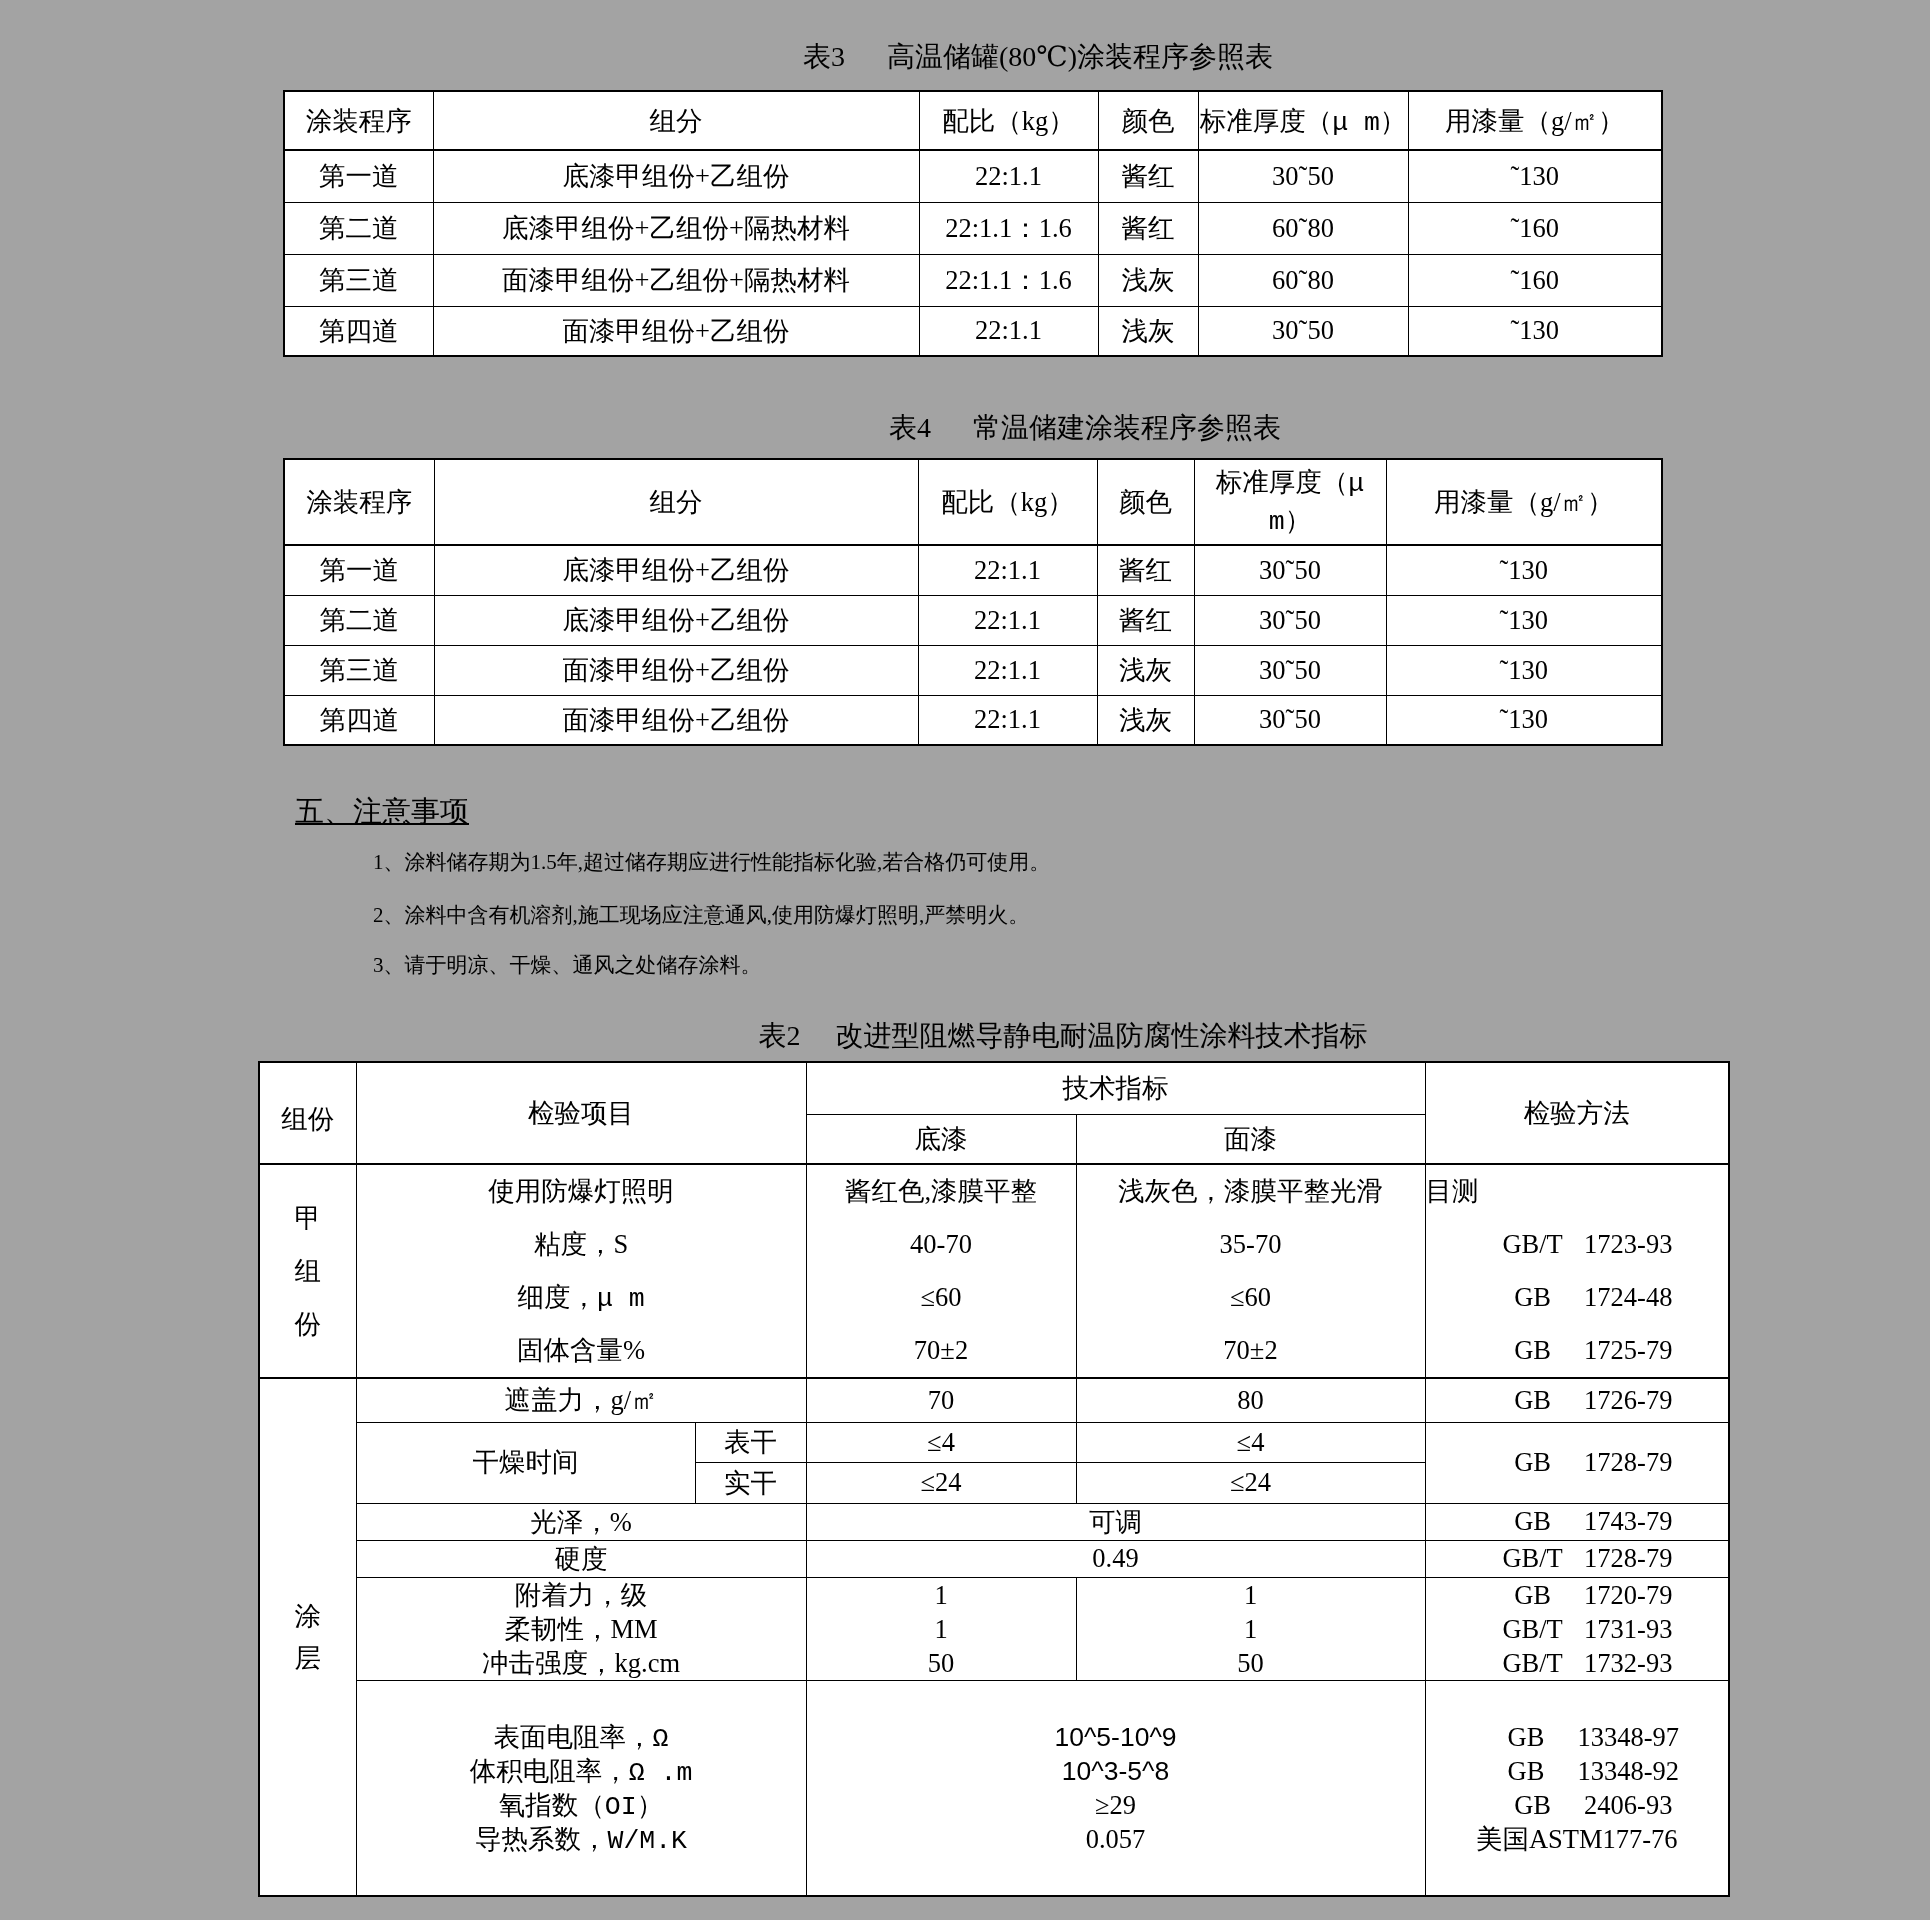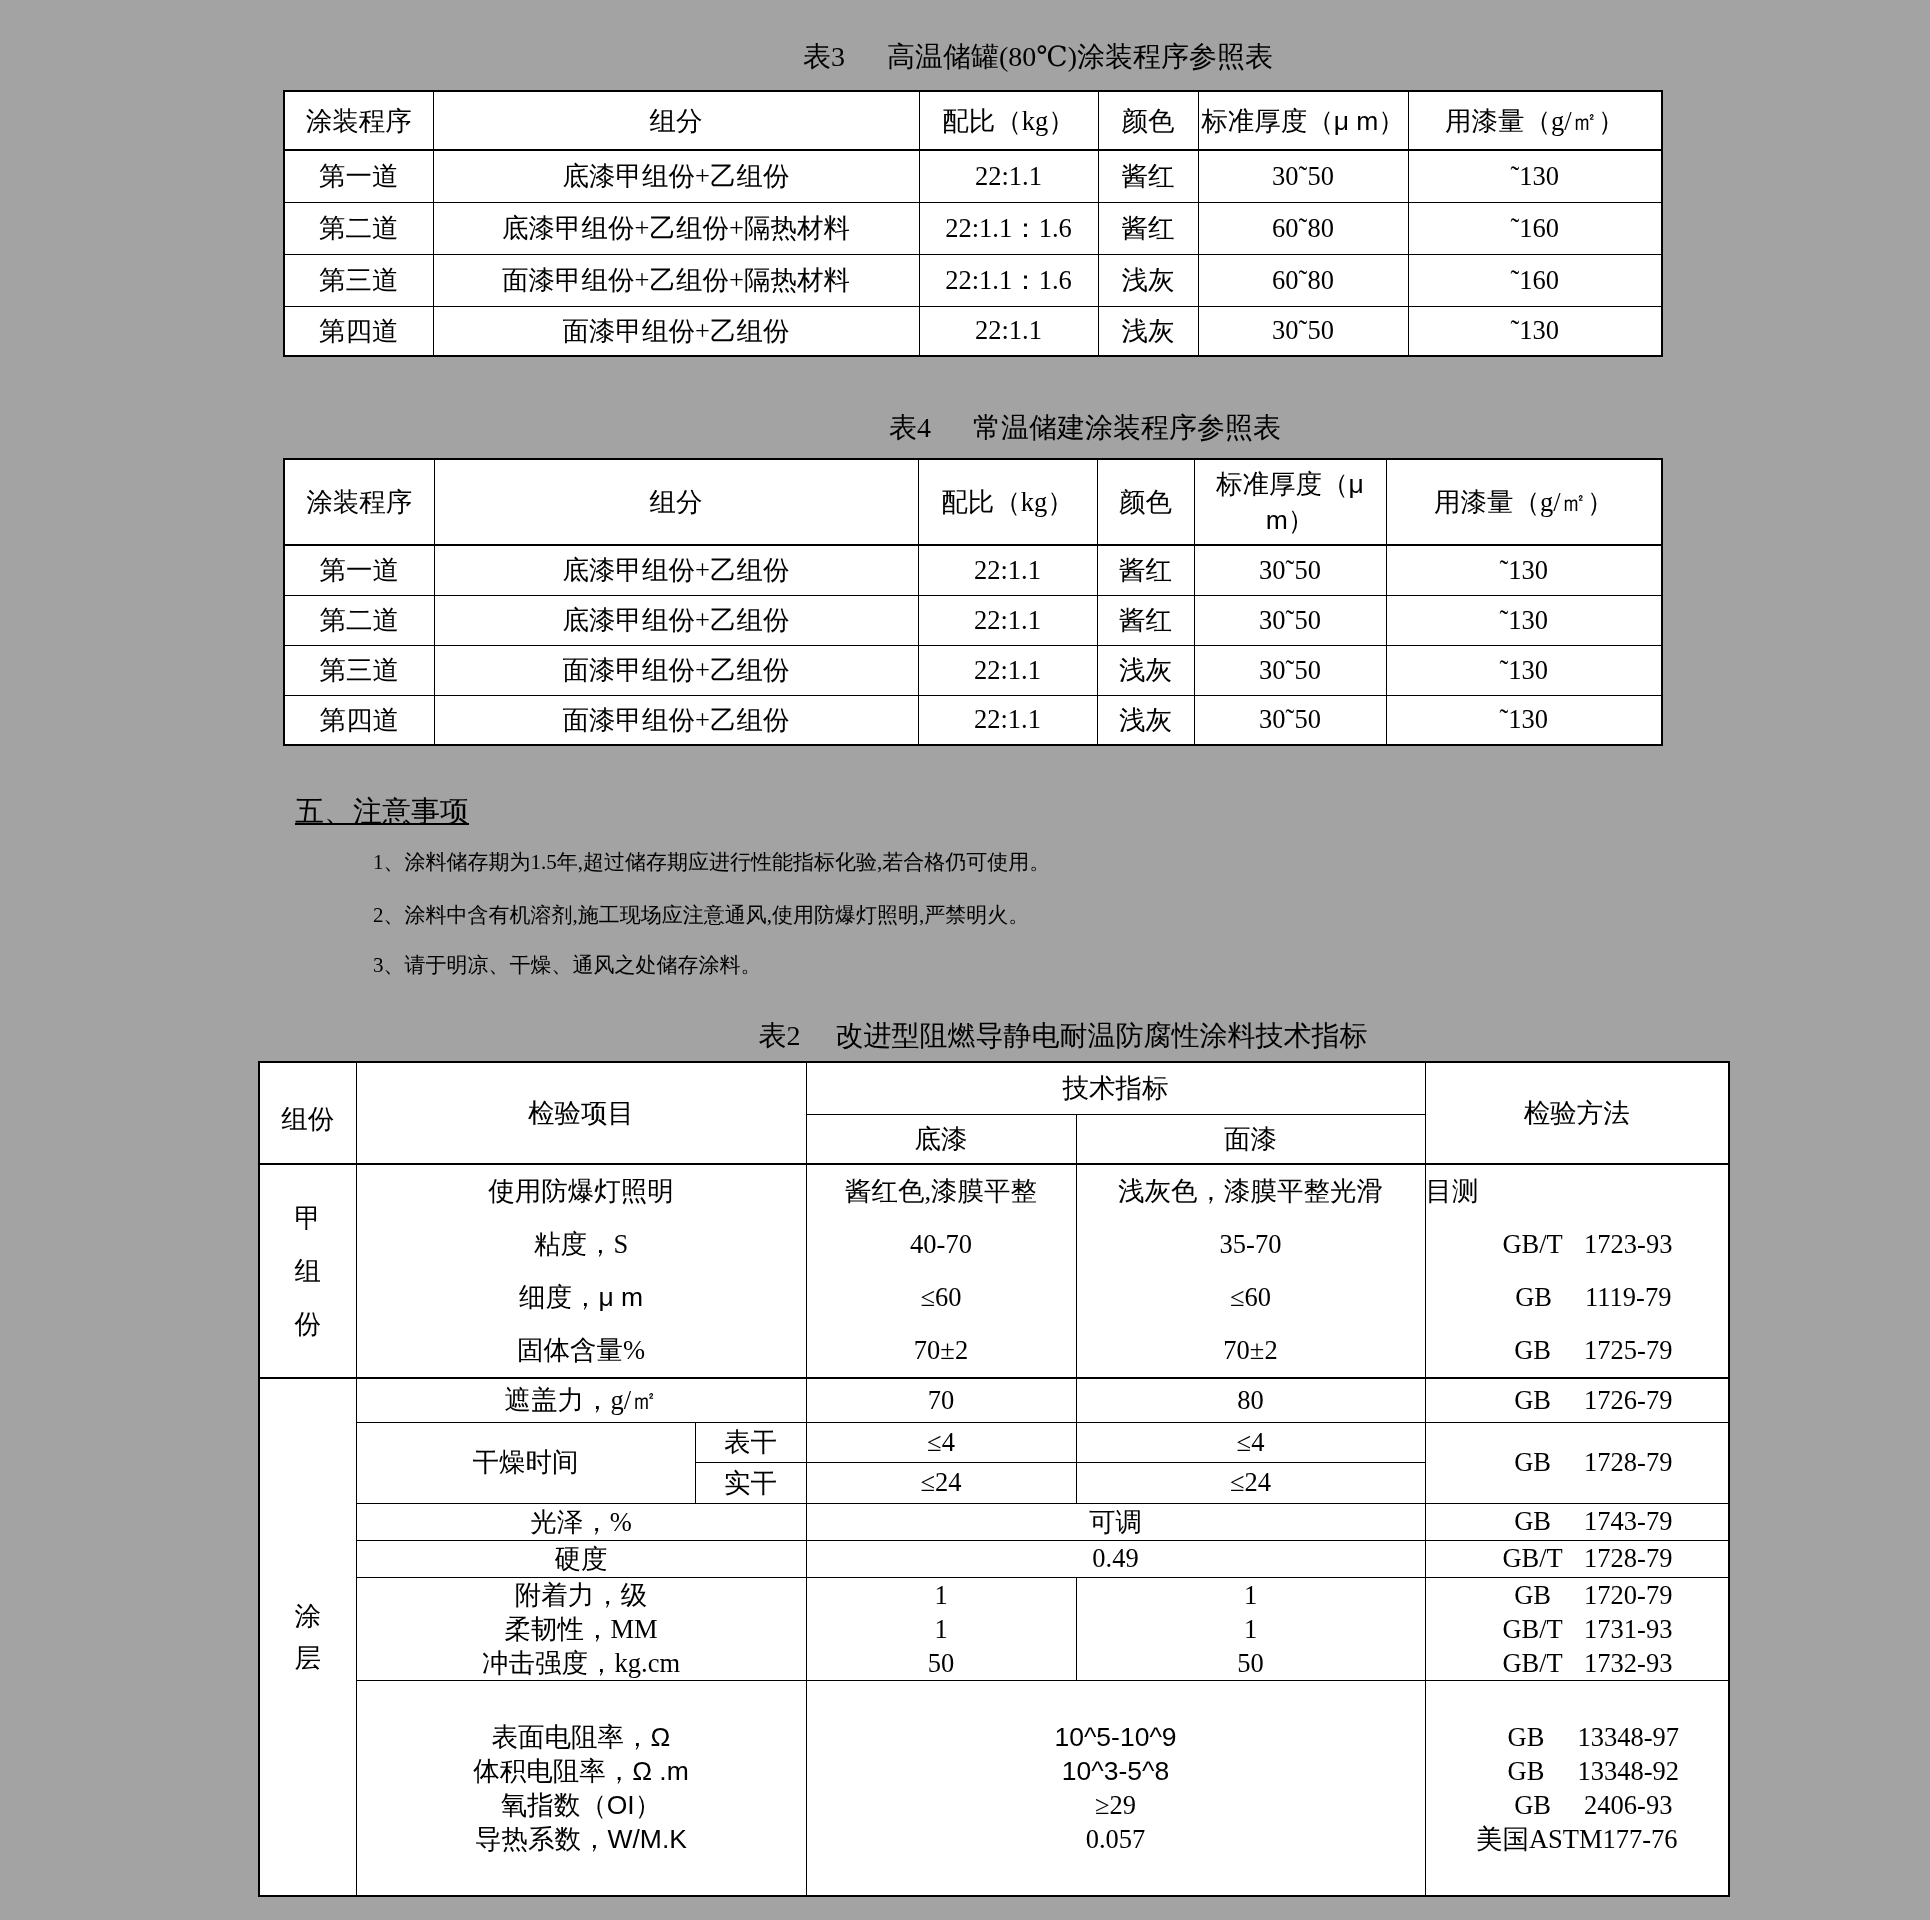--- a/index.html
+++ b/index.html
@@ -16,21 +16,21 @@
     position:absolute;border-collapse:collapse;table-layout:fixed;
     background:#fff;border:2.3px solid #000;
   }
   .ptable td{
     border:1.6px solid #000;text-align:center;vertical-align:middle;
     padding:0;font-size:26.5px;
   }
   .bb3{border-bottom:2.3px solid #000 !important;}
   .bt3{border-top:2.3px solid #000 !important;}
   .t4head td{line-height:36px;}
-  .sf{font-family:Liberation Sans, sans-serif;text-align:center;}
+  .sf{font-family:Liberation Mono, monospace;text-align:center;}
   .sfb{font-family:"Liberation Sans","DejaVu Sans",sans-serif;font-weight:normal;}
   .note-h{position:absolute;font-size:29px;}
   .note-i{position:absolute;font-size:21px;}
   
   .lblA{vertical-align:top;line-height:53px;}
   .lblB{vertical-align:top;line-height:42px;padding-top:6.2px;}
   .lines4 div{line-height:53px;height:53px;}
   .lines3 div{line-height:34px;height:34px;}
   .lines4b{vertical-align:top;padding-top:9.3px;}
   .lines4b div{line-height:34px;height:34px;}
@@ -206,21 +206,21 @@
         </td>
         <td class="lines4 va-top">
           <div>浅灰色，漆膜平整光滑</div>
           <div>35-70</div>
           <div>≤60</div>
           <div>70±2</div>
         </td>
         <td class="lines4 meth va-top">
           <div class="m-center">目测</div>
           <div><span class="m-pre">GB/T</span><span>1723-93</span></div>
-          <div><span class="m-pre">GB</span><span>1119-79</span></div>
+          <div><span class="m-pre">GB</span><span>1724-48</span></div>
           <div><span class="m-pre">GB</span><span>1725-79</span></div>
         </td>
       </tr>
 
       <tr style="height:44px">
         <td rowspan="7" class="bt3 lblB">
           <div>涂</div>
           <div>层</div>
         </td>
         <td colspan="2" class="bt3 cell-left">遮盖力，g/㎡</td>

